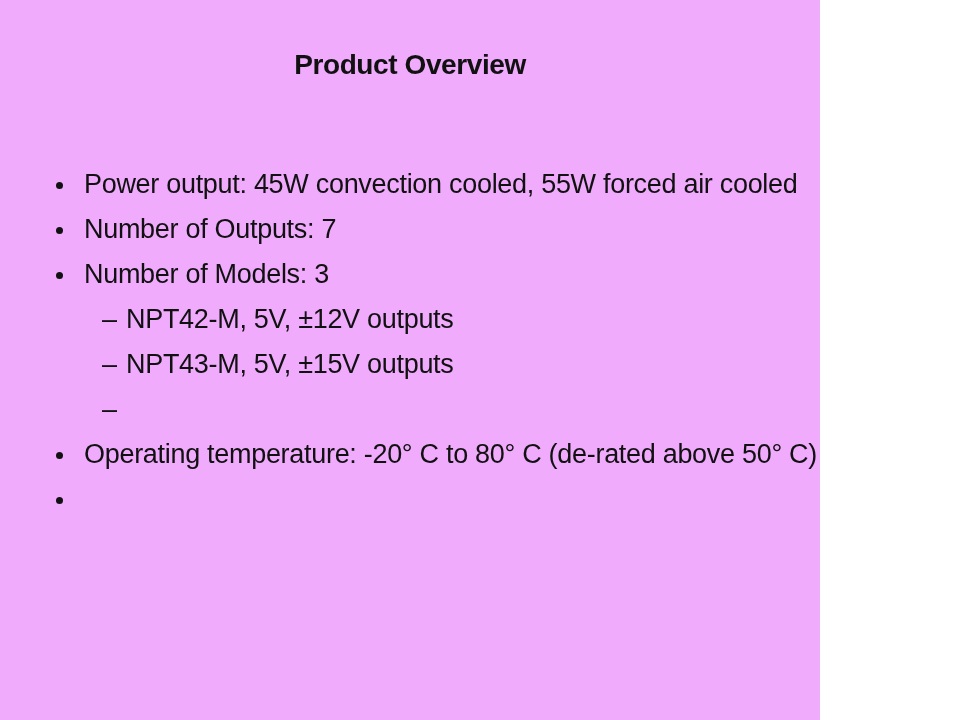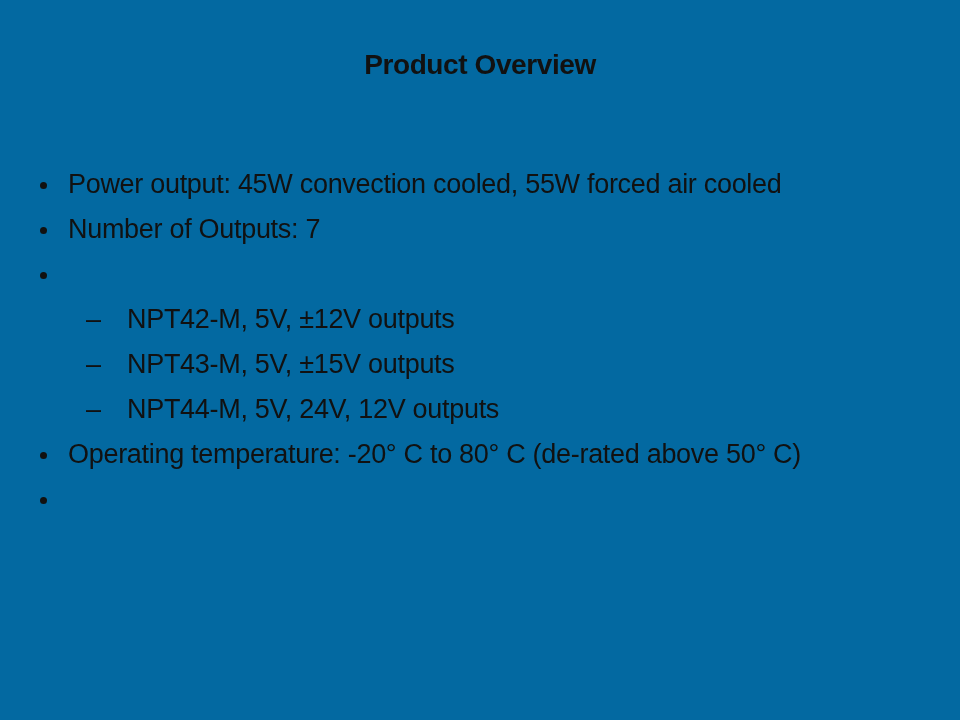--- a/index.html
+++ b/index.html
@@ -9,55 +9,55 @@
   body {
     width: 960px;
     height: 720px;
     background: #ffffff;
     font-family: "Liberation Sans", sans-serif;
     color: #111111;
     overflow: hidden;
   }
   .slide {
     position: relative;
-    width: 960px;
+    width: 820px;
     height: 720px;
-    background: #0369a1;
+    background: #f0abfc;
   }
   .slide-title {
     position: absolute;
     top: 49px;
     left: 0;
     width: 100%;
     text-align: center;
     font-size: 28px;
     font-weight: 700;
     letter-spacing: -0.4px;
     white-space: nowrap;
   }
   .bullets {
     position: absolute;
     top: 161px;
-    left: 0;
+    left: 16px;
     width: 100%;
   }
   .line {
     position: relative;
     height: 45px;
   }
   .line .text {
     position: absolute;
     top: 50%;
     transform: translateY(-50%);
     font-size: 27px;
     letter-spacing: -0.3px;
     white-space: nowrap;
   }
   .l1 .text { left: 68px; }
-  .l2 .text { left: 110px; margin-left: 17px; }
+  .l2 .text { left: 110px; }
   .disc {
     position: absolute;
     left: 40px;
     top: calc(50% - 2px);
     width: 7px;
     height: 7px;
     border-radius: 50%;
     background: #111111;
   }
   .dash {
@@ -83,35 +83,35 @@
       <span class="text">Power output: 45W convection cooled, 55W forced air cooled</span>
     </div>
 
     <div class="line l1">
       <span class="disc"></span>
       <span class="text">Number of Outputs: 7</span>
     </div>
 
     <div class="line l1">
       <span class="disc"></span>
+      <span class="text">Number of Models: 3</span>
     </div>
 
     <div class="line l2">
       <span class="dash">–</span>
       <span class="text">NPT42-M, 5V, ±12V outputs</span>
     </div>
 
     <div class="line l2">
       <span class="dash">–</span>
       <span class="text">NPT43-M, 5V, ±15V outputs</span>
     </div>
 
     <div class="line l2">
       <span class="dash">–</span>
-      <span class="text">NPT44-M, 5V, 24V, 12V outputs</span>
     </div>
 
 
     <div class="line l1">
       <span class="disc"></span>
       <span class="text">Operating temperature: -20° C to 80° C (de-rated above 50° C)</span>
     </div>
 
     <div class="line l1">
       <span class="disc"></span>

